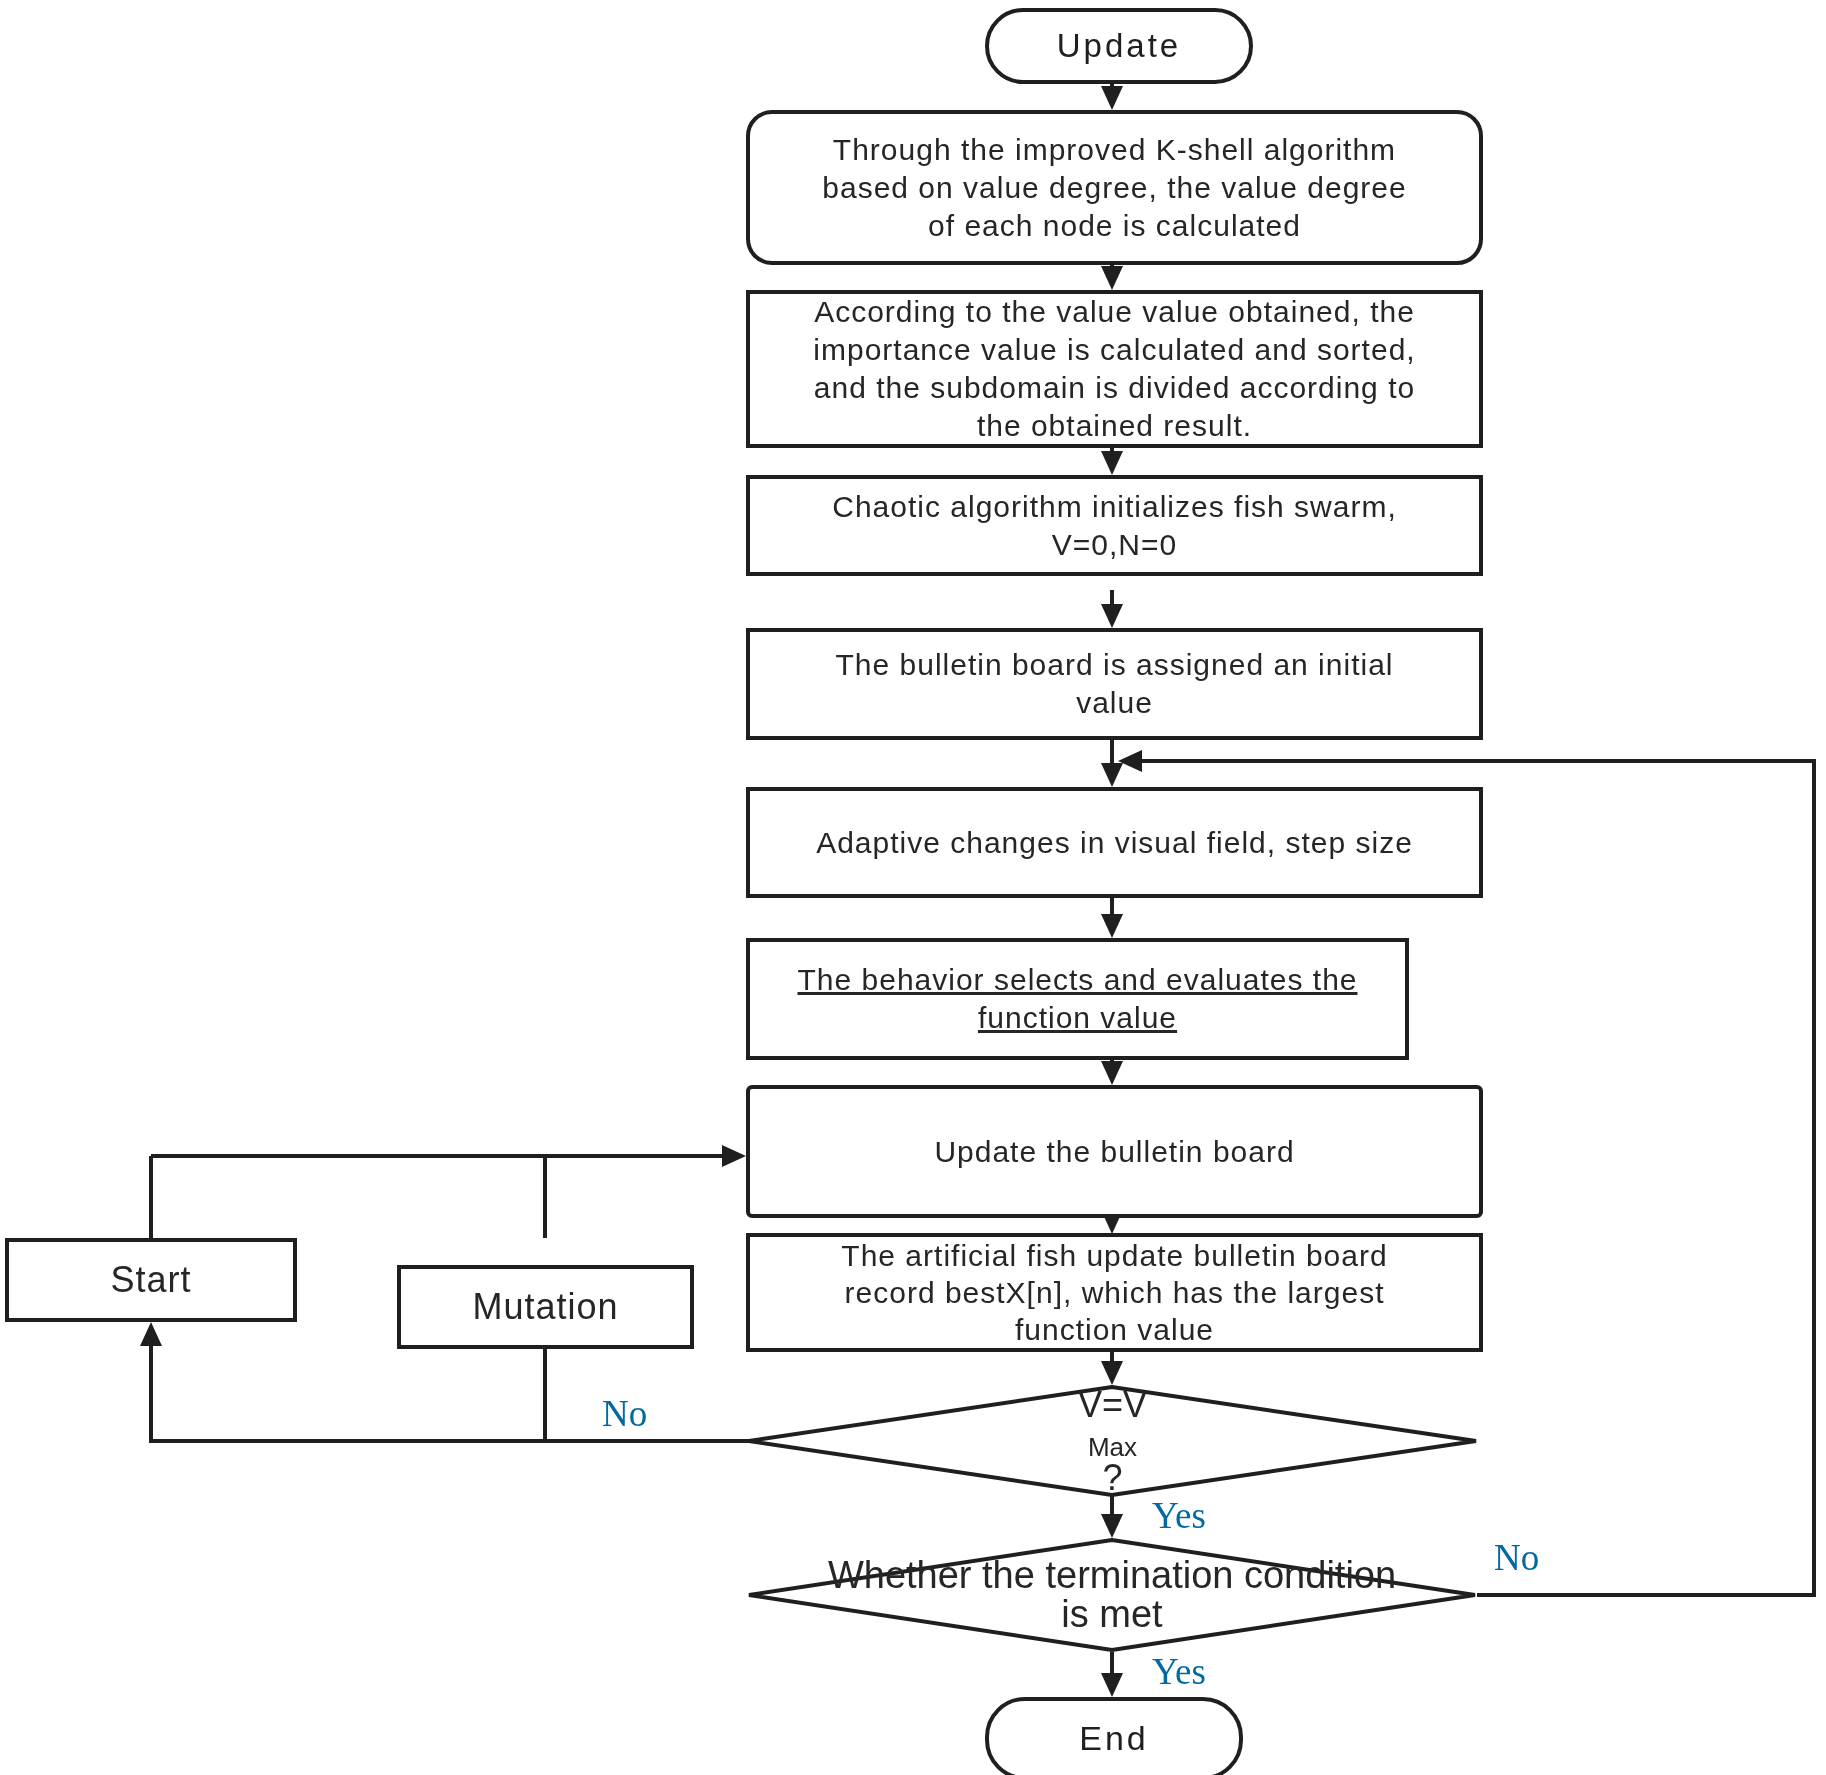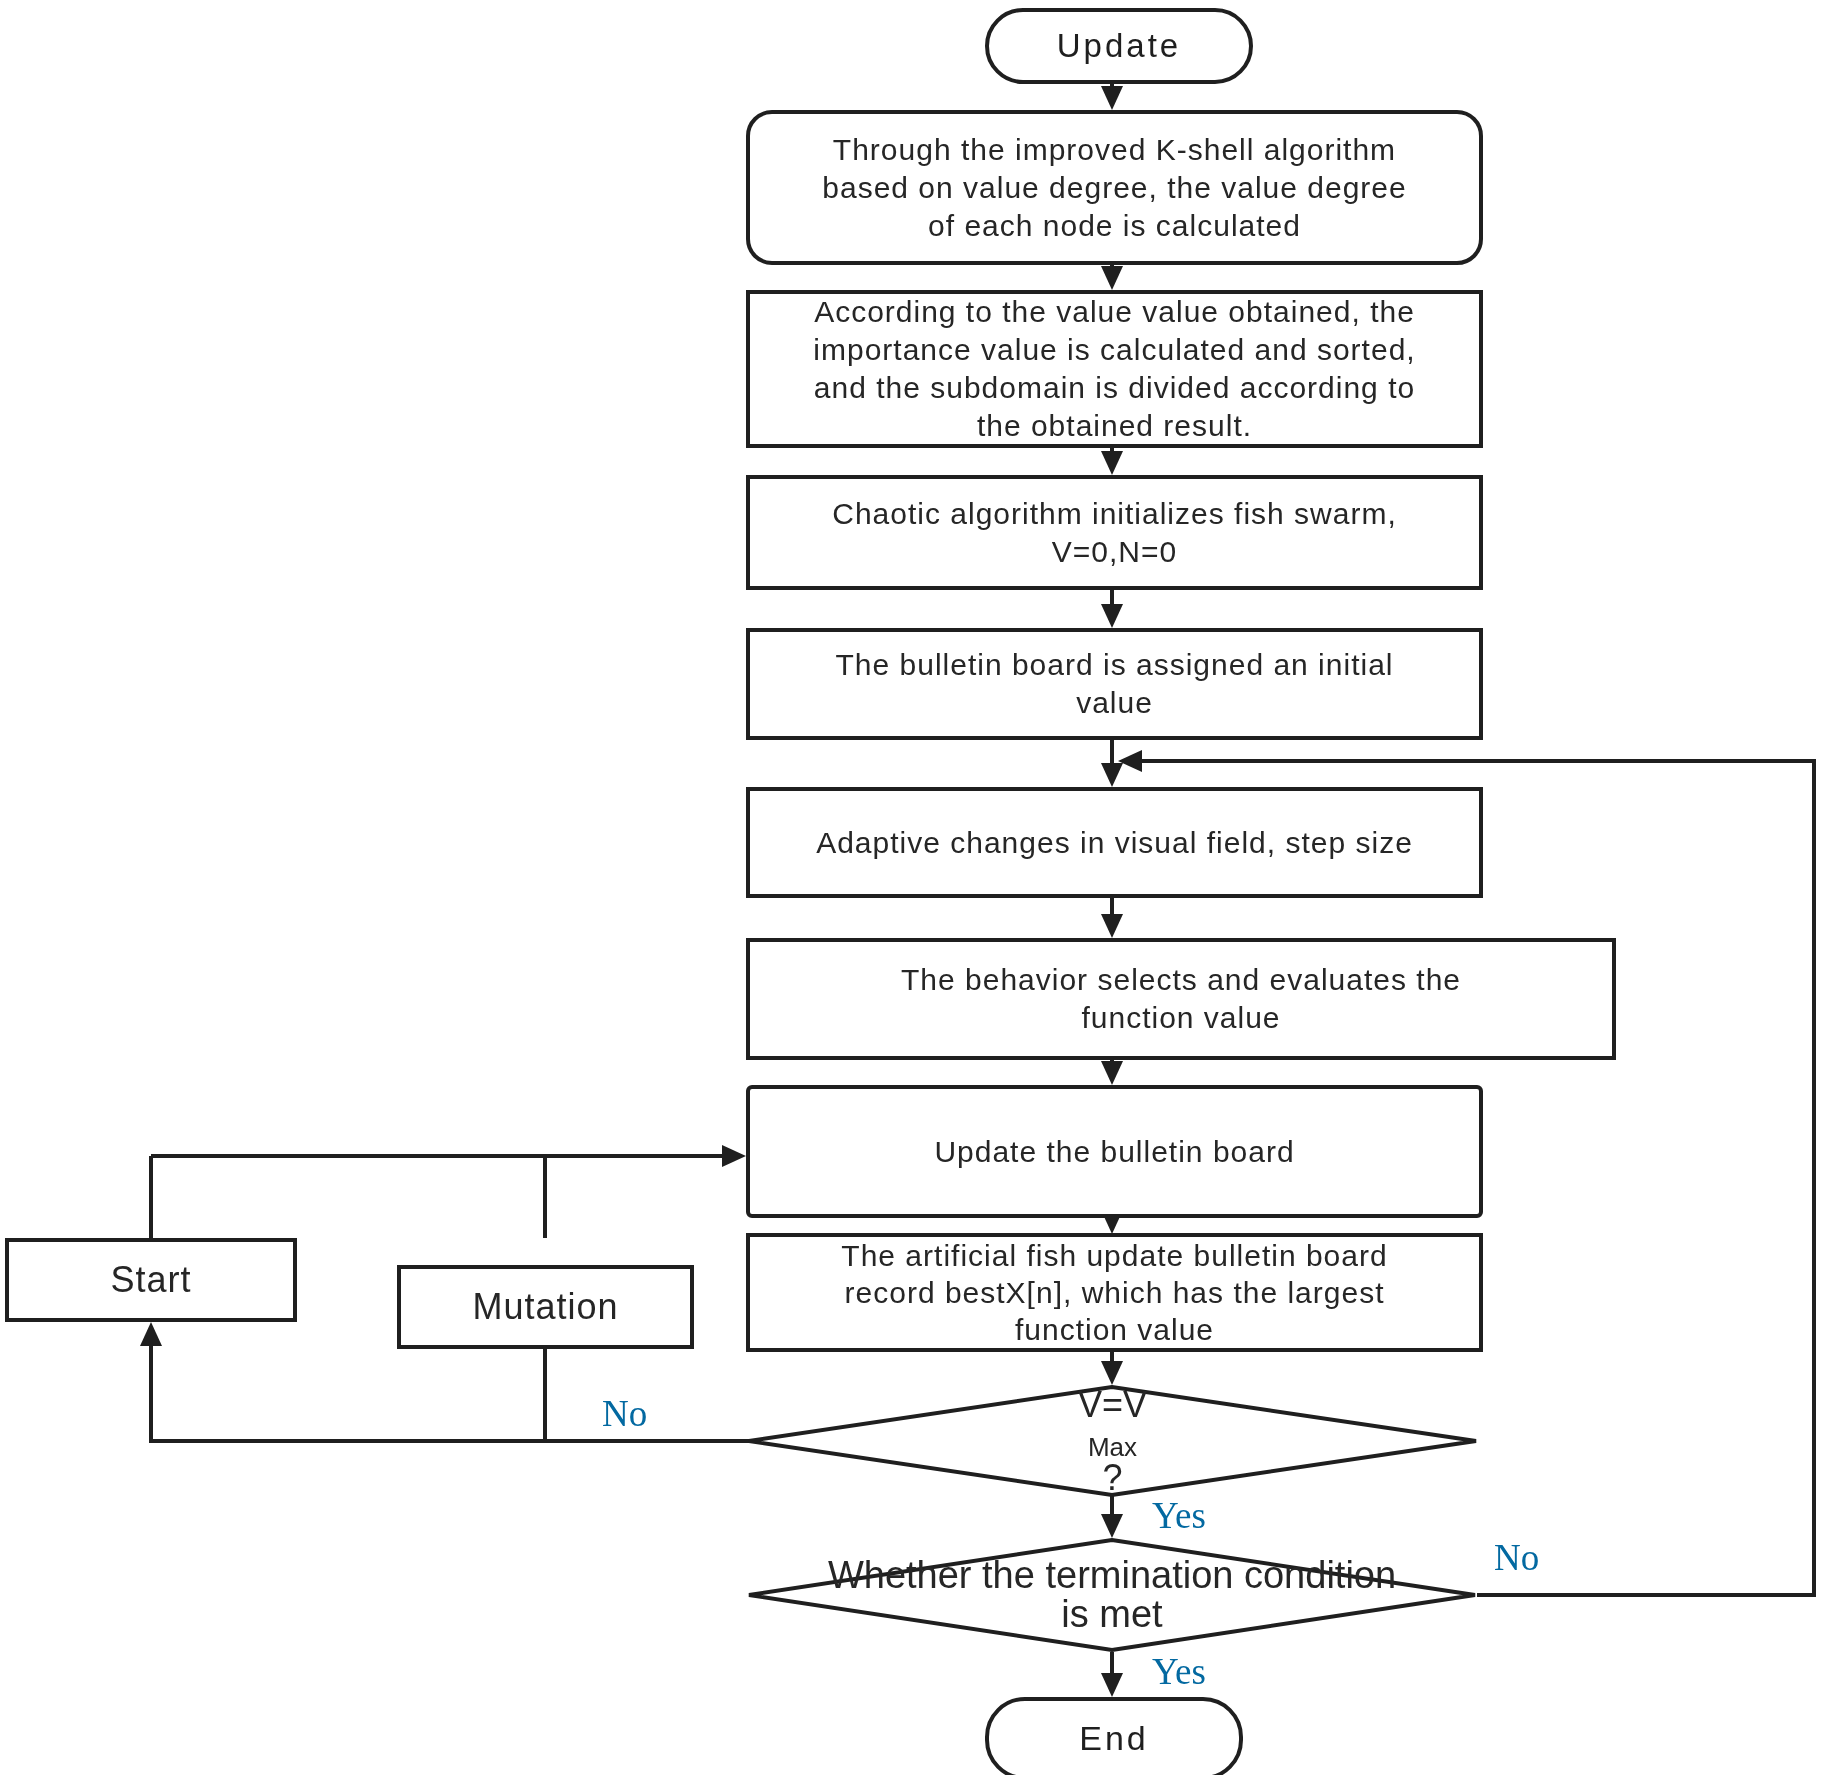--- a/index.html
+++ b/index.html
@@ -91,29 +91,29 @@
 
   <div class="abs pbox" style="left:746px;top:110px;width:737px;height:155px;border-radius:26px;">Through the improved K-shell algorithm
 based on value degree, the value degree
 of each node is calculated</div>
 
   <div class="abs pbox" style="left:746px;top:290px;width:737px;height:158px;">According to the value value obtained, the
 importance value is calculated and sorted,
 and the subdomain is divided according to
 the obtained result.</div>
 
-  <div class="abs pbox" style="left:746px;top:475px;width:737px;height:115px;">Chaotic algorithm initializes fish swarm,
+  <div class="abs pbox" style="left:746px;top:475px;width:737px;height:101px;">Chaotic algorithm initializes fish swarm,
 V=0,N=0</div>
 
   <div class="abs pbox" style="left:746px;top:628px;width:737px;height:112px;">The bulletin board is assigned an initial
 value</div>
 
   <div class="abs pbox" style="left:746px;top:787px;width:737px;height:111px;">Adaptive changes in visual field, step size</div>
 
-  <div class="abs pbox" style="left:746px;top:938px;width:870px;height:122px;">The behavior selects and evaluates the
+  <div class="abs pbox" style="left:746px;top:938px;width:663px;height:122px;text-decoration:underline;">The behavior selects and evaluates the
 function value</div>
 
   <div class="abs pbox" style="left:746px;top:1085px;width:737px;height:133px;border-radius:6px;">Update the bulletin board</div>
 
   <div class="abs pbox" style="left:746px;top:1233px;width:737px;height:119px;line-height:37px;">The artificial fish update bulletin board
 record bestX[n], which has the largest
 function value</div>
 
   <div class="abs sidebox" style="left:5px;top:1238px;width:292px;height:84px;">
     <span>Start</span>

